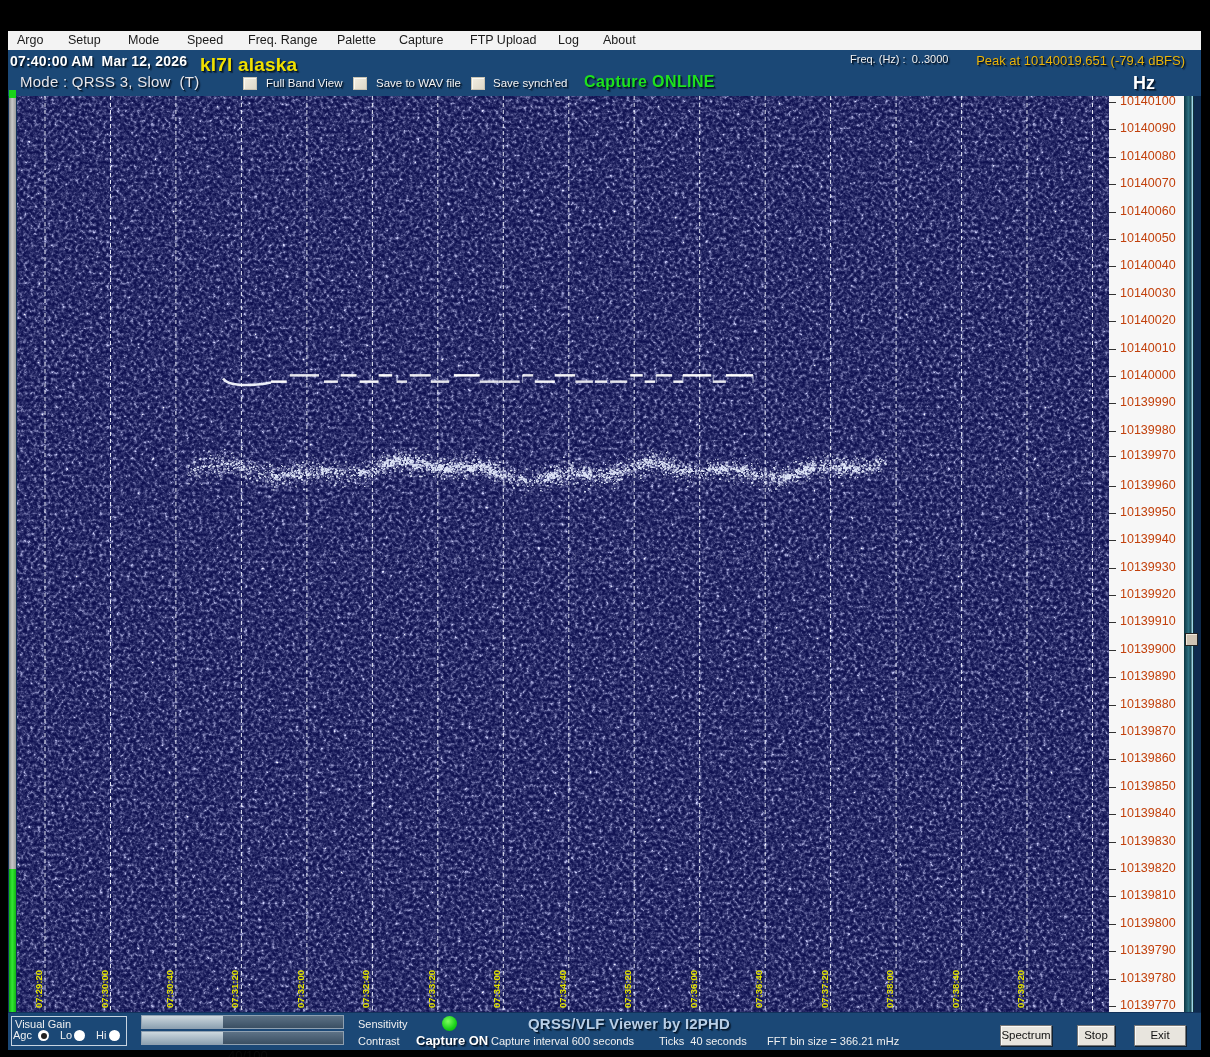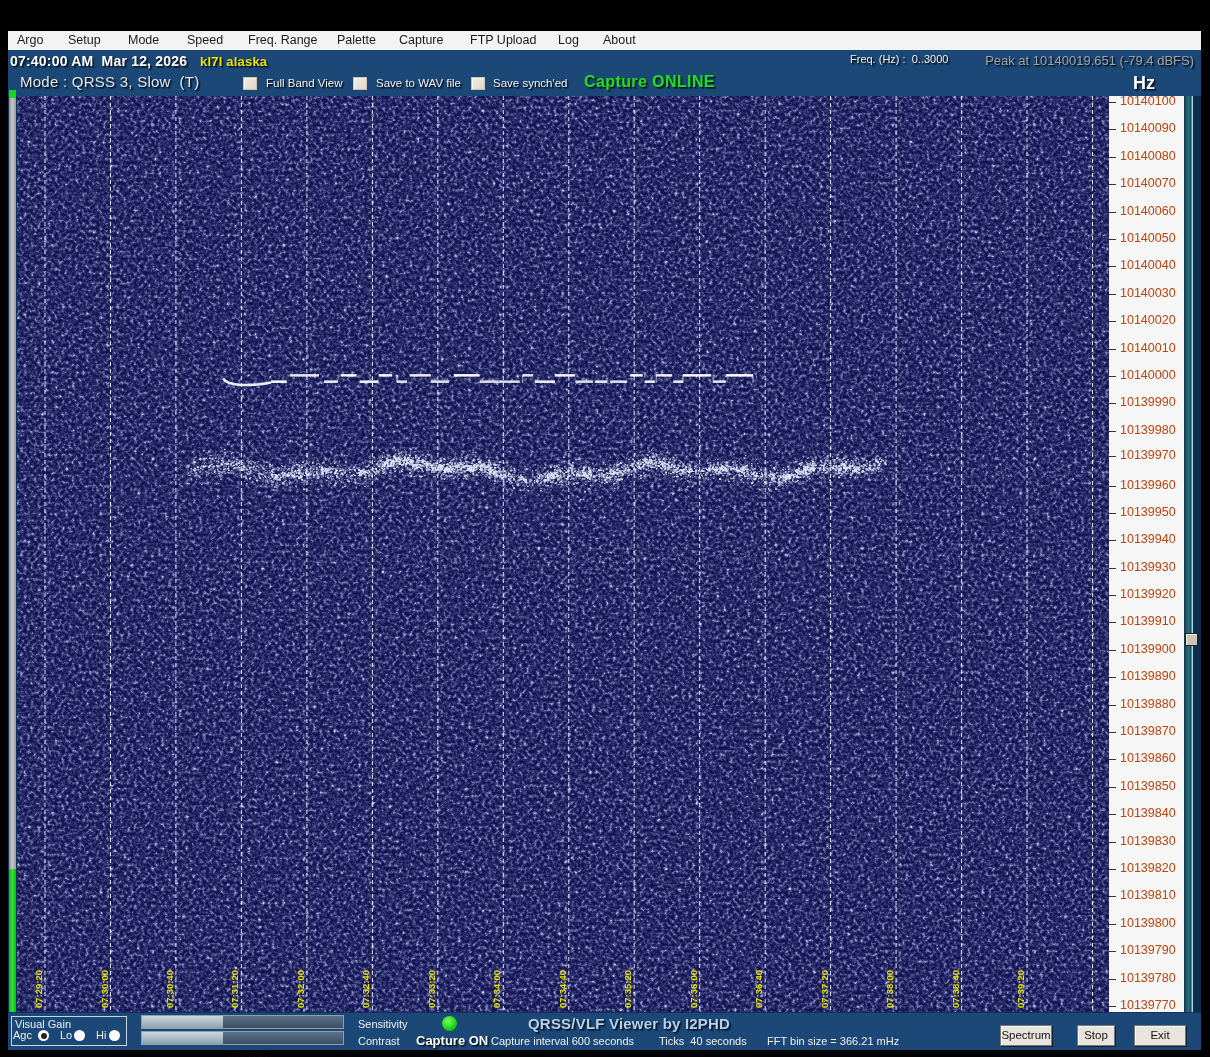--- a/index.html
+++ b/index.html
@@ -2,24 +2,24 @@
 <html><head><meta charset="utf-8">
 <style>
 html,body{margin:0;padding:0;background:#000;width:1210px;height:1057px;overflow:hidden}
 *{box-sizing:border-box}
 body{font-family:"Liberation Sans", sans-serif}
 #win{position:absolute;left:8px;top:31px;width:1193px;height:841px;background:#1b4876}
 #menubar{position:absolute;left:0;top:0;width:1193px;height:19px;background:#f3f3f3;color:#1a1a1a;font-size:12.5px}
 #menubar span{position:absolute;top:2px}
 #hdr{position:absolute;left:0;top:19px;width:1193px;height:46px;background:#1b4876}
 .sh{text-shadow:1px 1px 0 #05182e,2px 2px 1px rgba(2,12,28,0.55)}
-#row1{position:absolute;left:2px;top:3px;font-weight:bold;font-size:14px;letter-spacing:0.2px;color:#fff;white-space:pre}#row1 .call{position:absolute;left:190px;top:0.5px;font-size:13px}
+#row1{position:absolute;left:2px;top:3px;font-weight:bold;font-size:14px;letter-spacing:0.2px;color:#fff;white-space:pre}#row1 .call{position:absolute;left:190px;top:0.5px;font-size:19px}
 #row1 .call{color:#f0e000}
 #freqhz{position:absolute;left:842px;top:3px;font-size:11px;color:#f0f0f0}
-#peak{position:absolute;right:7px;top:3px;font-size:13px;color:#a3a3a3}
+#peak{position:absolute;right:16px;top:3px;font-size:13px;color:#eab308}
 #row2{position:absolute;left:14px;top:23px;font-size:15px;letter-spacing:0.25px;color:#e6e6ea}
 .cb{position:absolute;top:27px;width:14px;height:13px;background:linear-gradient(135deg,#f2eee2,#ded8c8);border:1px solid #c9c4b4;box-shadow:inset 1px 1px 0 #fbf9f2}
 .cbl{position:absolute;top:27px;font-size:11.5px;color:#f2f2f2}
 #grab{position:absolute;left:576px;top:23px;font-weight:bold;font-size:16px;letter-spacing:0.4px;color:#1ee11e}
 #hz{position:absolute;left:1125px;top:23px;font-weight:bold;font-size:18px;color:#fff}
 #main{position:absolute;left:0;top:65px;width:1193px;height:917px;background:#12325a}
 #leftbar{position:absolute;left:1px;top:0px;width:7px;height:916px;background:linear-gradient(90deg,#8a8a8a,#c8c8c8 45%,#9a9a9a)}
 #lbtop{position:absolute;left:1px;top:-6px;width:7px;height:8px;background:#19d419}
 #lbgrn{position:absolute;left:1px;top:773px;width:7px;height:143px;background:linear-gradient(90deg,#0fae0f,#33e833 45%,#12b412)}
 #spect{position:absolute;left:9px;top:0px;width:1092px;height:916px}

